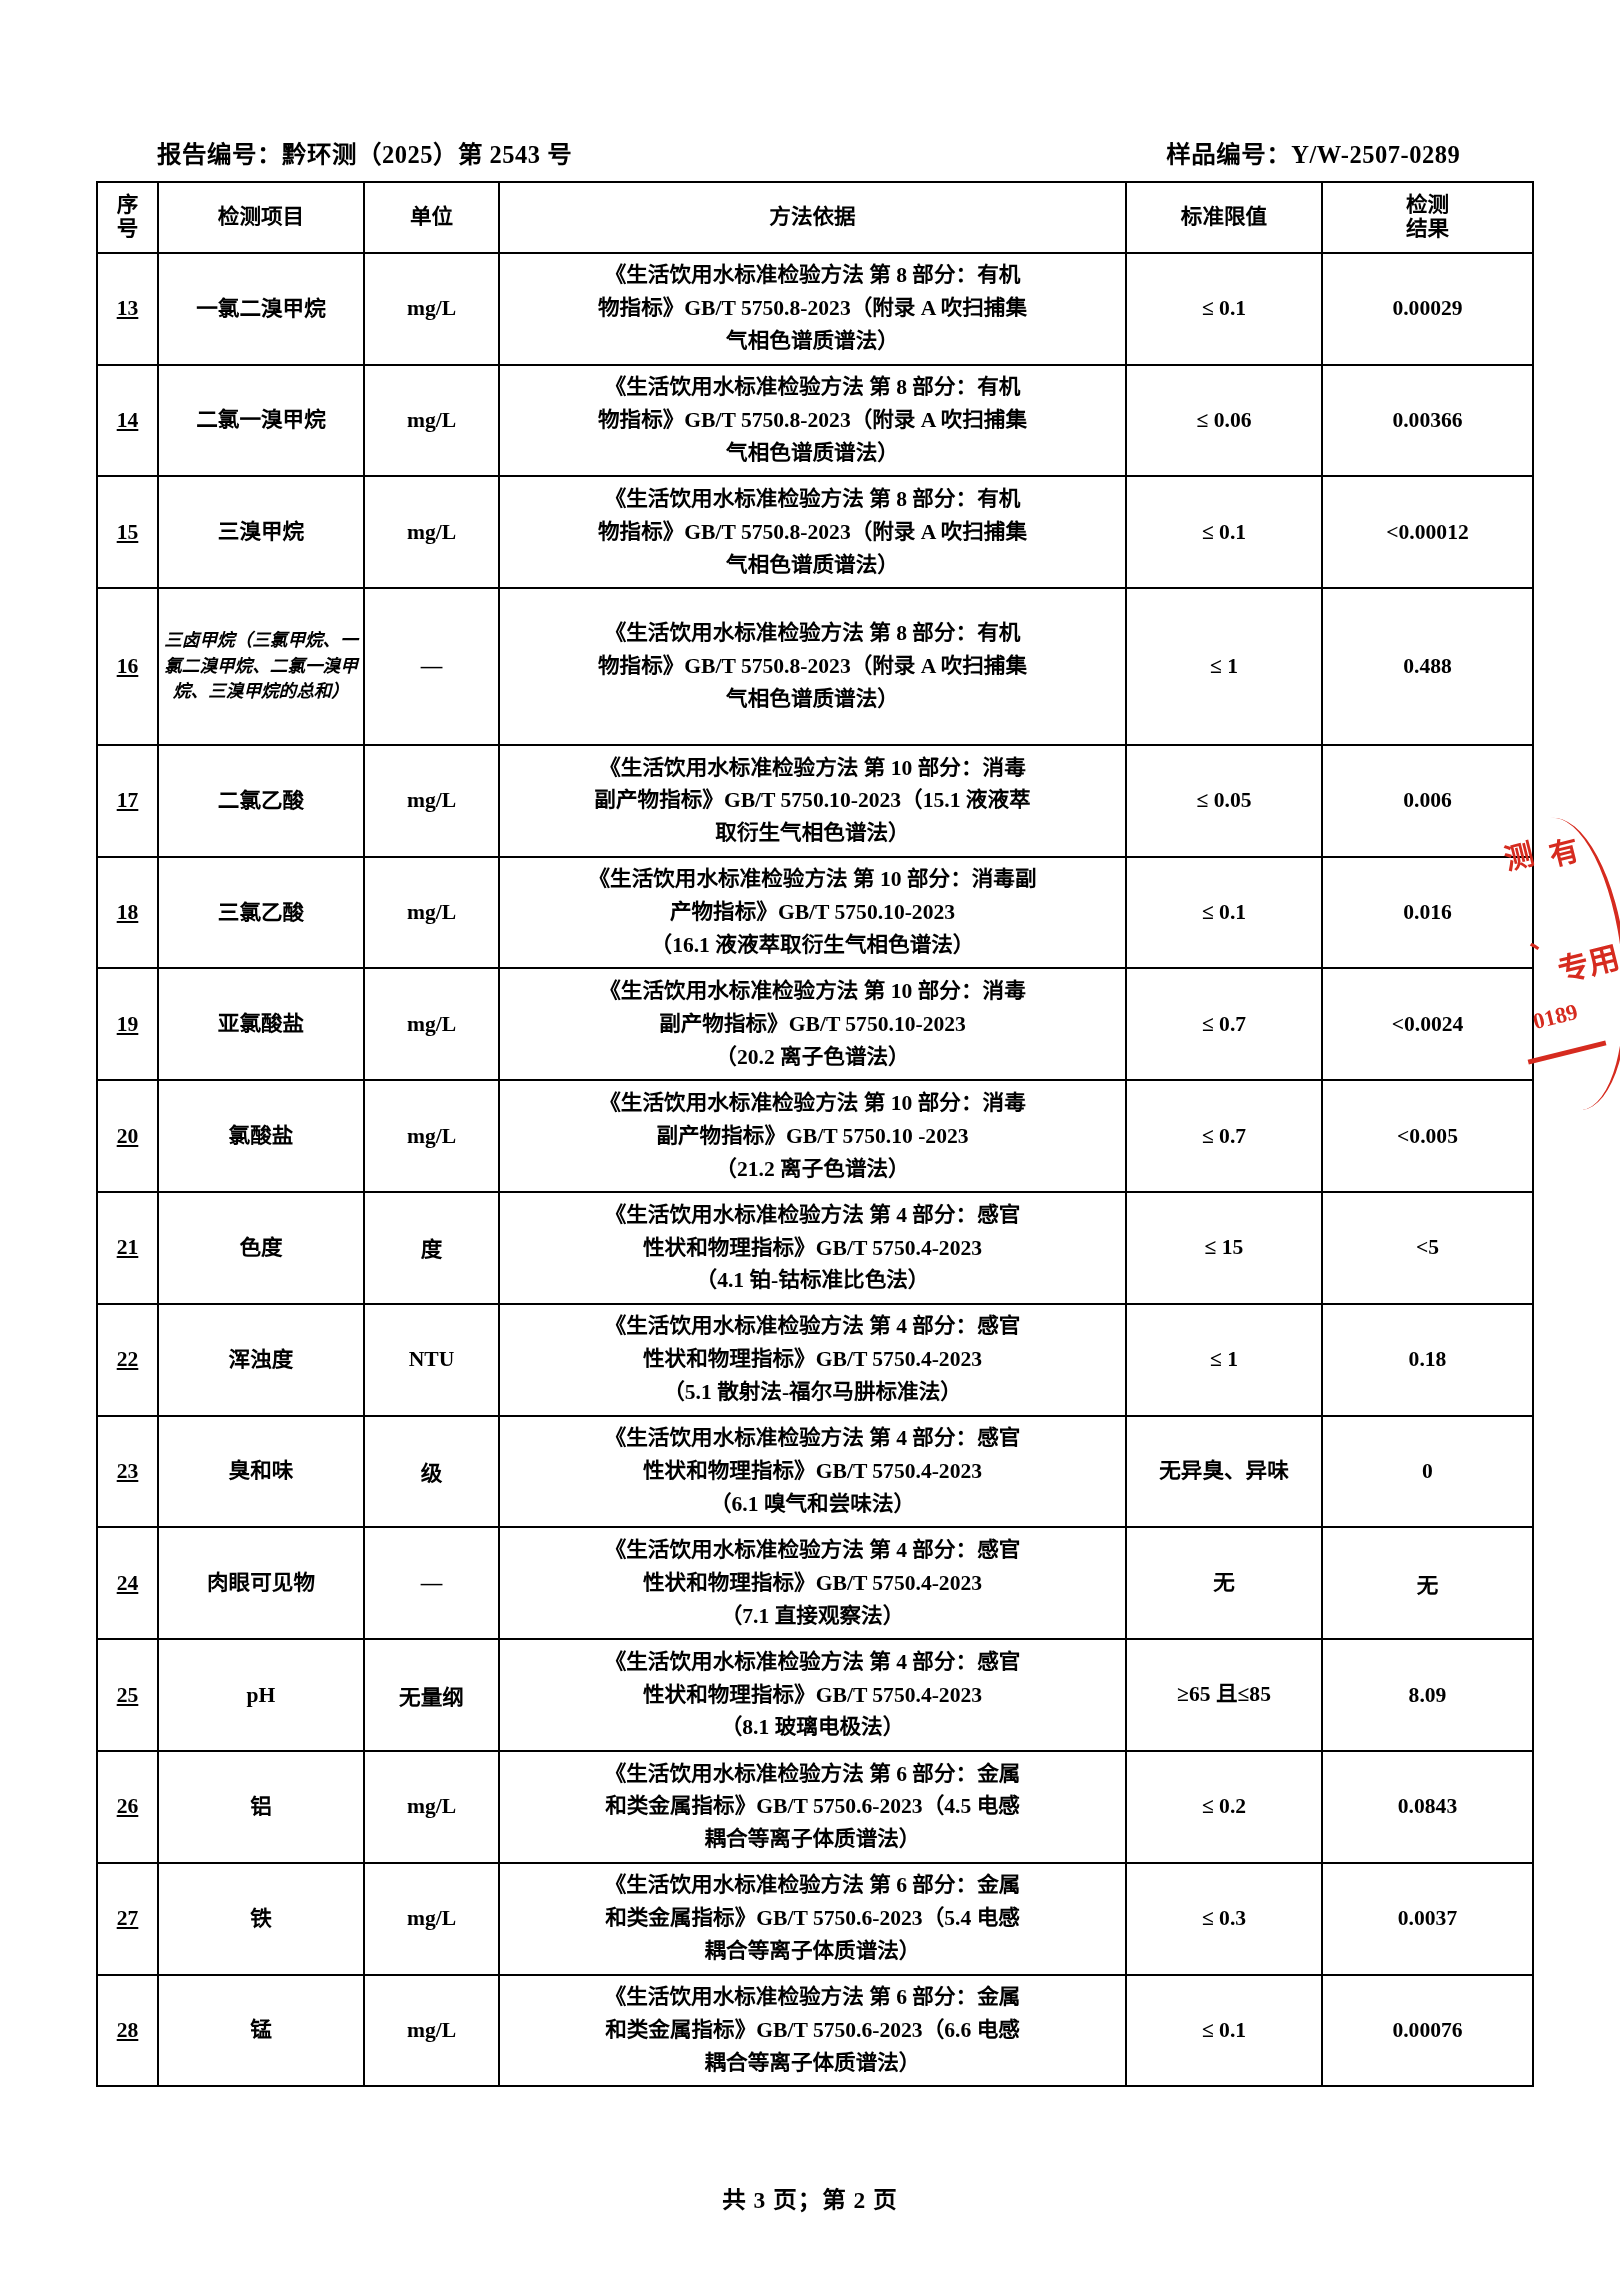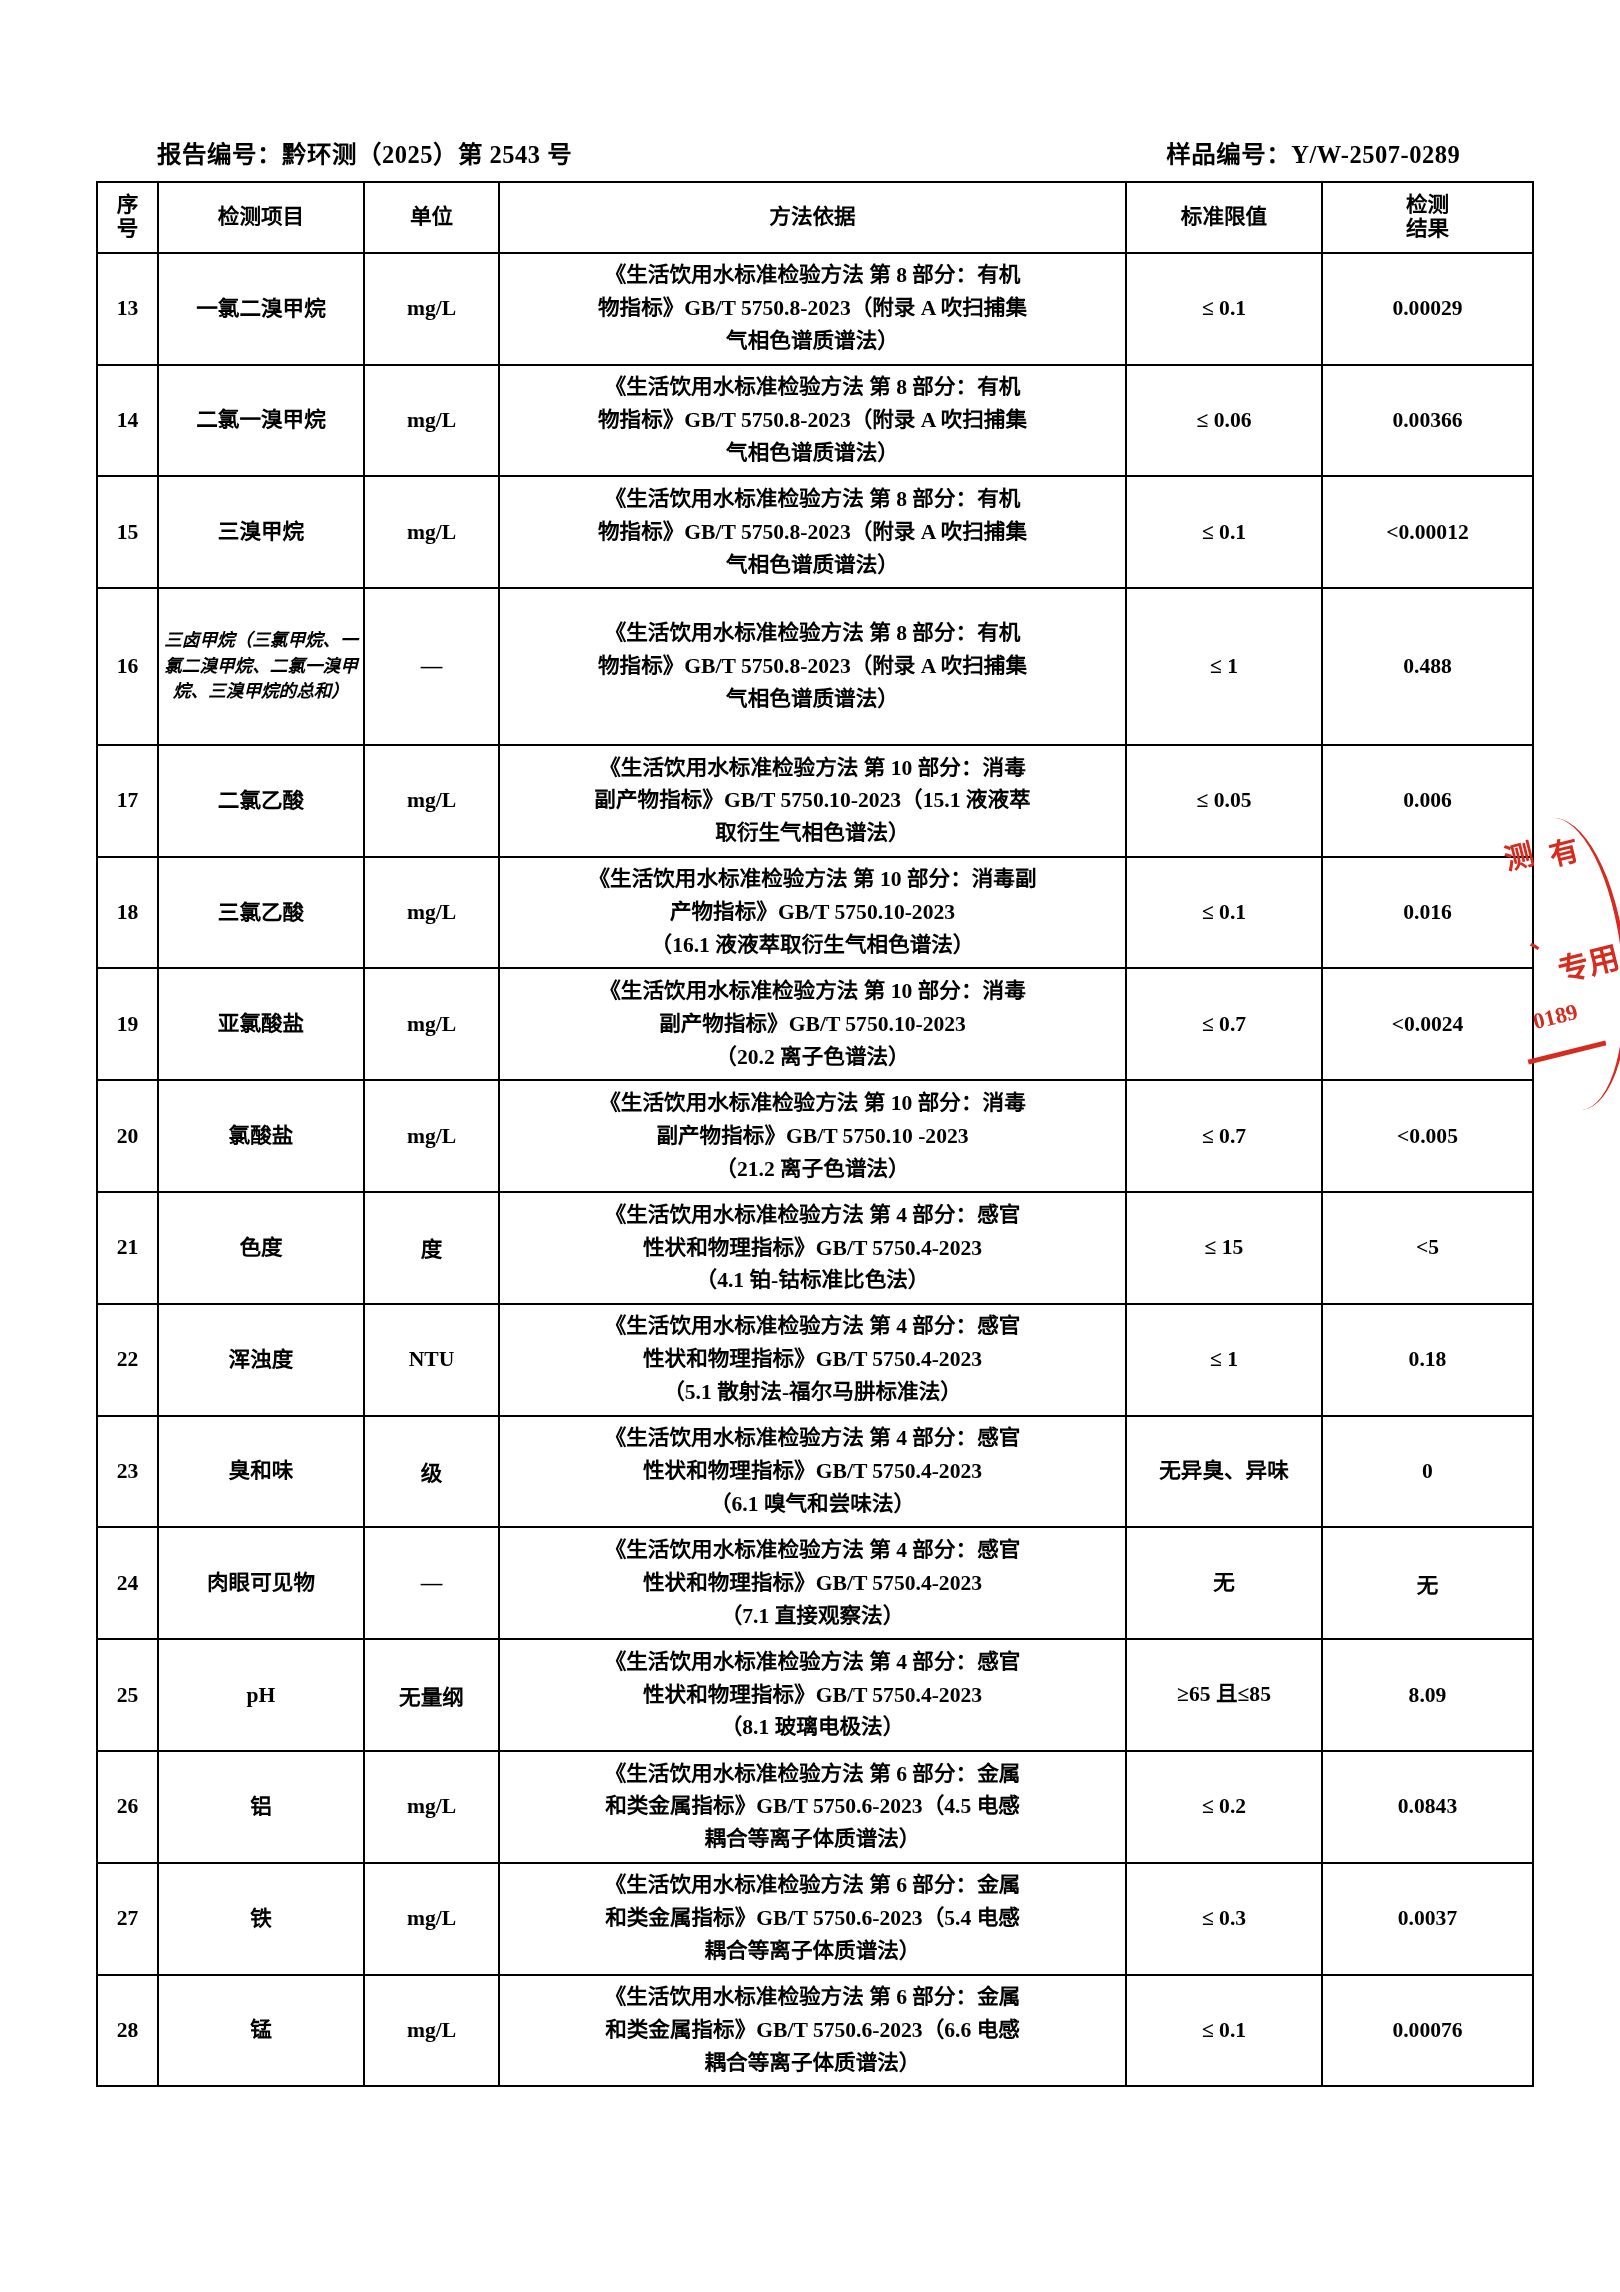--- a/index.html
+++ b/index.html
@@ -62,21 +62,21 @@
   col.c-limit  { width: 196px; }
   col.c-result { width: 211px; }
 
   thead th {
     font-size: 23.5px;
     height: 61px;
     line-height: 1.15;
   }
   thead th .stack { display: block; }
 
-  td.idx     { font-size: 22.5px; }
+  td.idx     { font-size: 22.5px; text-decoration: underline; }
   td.item    { font-size: 23.5px; line-height: 1.3; border-radius: 24px; }
   td.item.small { font-size: 17.6px; line-height: 1.45; font-style: italic; }
   td.unit    { font-size: 22.5px; }
   td.limit   { font-size: 22.5px; line-height: 1.35; }
   td.result  { font-size: 22.5px; }
   td.method  {
     font-size: 21px;
     line-height: 1.52;
     text-align: center;
     padding: 5.9px 7.8px;
@@ -360,20 +360,21 @@
             <span class="ln">《生活饮用水标准检验方法 第 6 部分：金属</span>
             <span class="ln">和类金属指标》GB/T 5750.6-2023（6.6 电感</span>
             <span class="ln">耦合等离子体质谱法）</span>
           </td>
           <td class="limit">≤ 0.1</td>
           <td class="result">0.00076</td>
         </tr>
       </tbody>
   </table>
 
+  <div class="footer">共 3 页；第 2 页</div>
 
   <div class="stamp">
     <div class="arc"></div>
     <div class="sline s1">测</div>
     <div class="sline s2">有</div>
     <div class="sline s3">、</div>
     <div class="sline s4">专用</div>
     <div class="sline s5">0189</div>
     <div class="bar"></div>
   </div>

